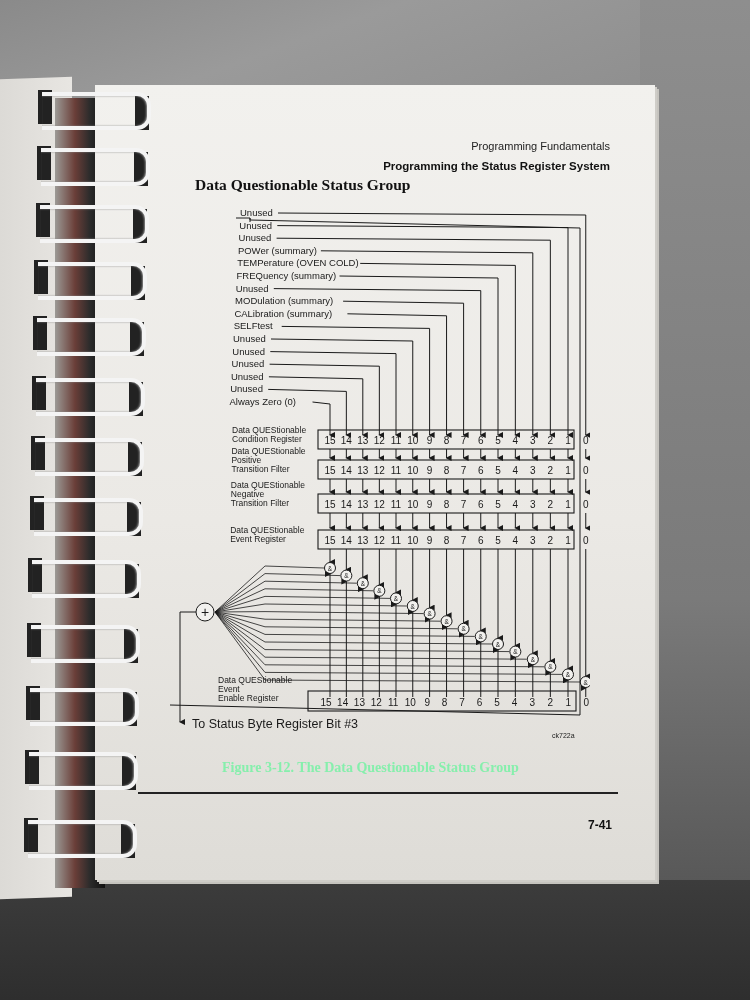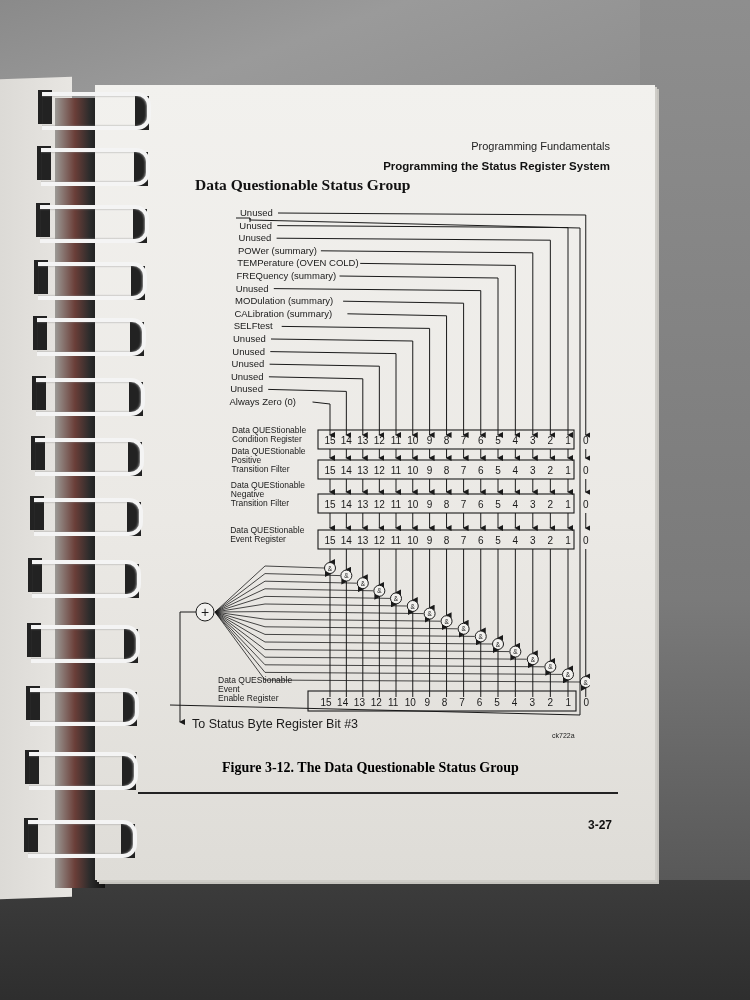--- a/index.html
+++ b/index.html
@@ -20,21 +20,21 @@
        box-shadow:2px 2px 0 #cfcdc8,4px 4px 0 #c6c4bf;}
   .ring{position:absolute;height:30px;border:4px solid #f4f4f4;border-left:none;
         border-radius:0 14px 14px 0;box-shadow:inset -1px 0 2px #888;}
   .ring-hole{position:absolute;width:14px;height:34px;background:#222;}
   .header-sub{position:absolute;right:140px;top:140px;font-size:11px;color:#222;}
   .header-main{position:absolute;right:140px;top:160px;font-size:11.5px;font-weight:bold;color:#111;}
   .section-title{position:absolute;left:182px;top:176px;font-family:"Liberation Serif",serif;
         font-weight:bold;font-size:15.5px;color:#111;margin-left:13px;}
   .diagram{position:absolute;left:170px;top:200px;width:420px;height:560px;}
   .caption{position:absolute;left:222px;top:760px;font-family:"Liberation Serif",serif;
-        font-weight:bold;font-size:14px;color:#000000;}
+        font-weight:bold;font-size:14px;color:#86efac;}
   .rule{position:absolute;left:138px;top:792px;width:480px;height:2px;background:#222;}
   .page-number{position:absolute;left:588px;top:818px;font-size:12px;font-weight:bold;color:#111;}
   .lbl{font-family:"Liberation Sans",sans-serif;fill:#1a1a1a;}
 </style>
 </head>
 <body>
 
 <div class="cloth-top"></div>
 <div class="cloth-right"></div>
 <div class="cloth-bottom"></div>
@@ -360,13 +360,13 @@
       <text x="380.24999999999994" y="506" font-size="10" class="lbl" text-anchor="middle">2</text>
       <text x="398.20000000000005" y="506" font-size="10" class="lbl" text-anchor="middle">1</text>
       <text x="416.25" y="506" font-size="10" class="lbl" text-anchor="middle">0</text>
       <text x="22" y="528" font-size="12.5" class="lbl" text-anchor="start">To Status Byte Register Bit #3</text>
       <text x="382" y="538" font-size="7" class="lbl" text-anchor="start">ck722a</text>
     </g>
 </svg>
 
 <div class="caption">Figure 3-12.  The Data Questionable Status Group</div>
 <div class="rule"></div>
-<div class="page-number">3-27</div>
+<div class="page-number">7-41</div>
 
 </body></html>

